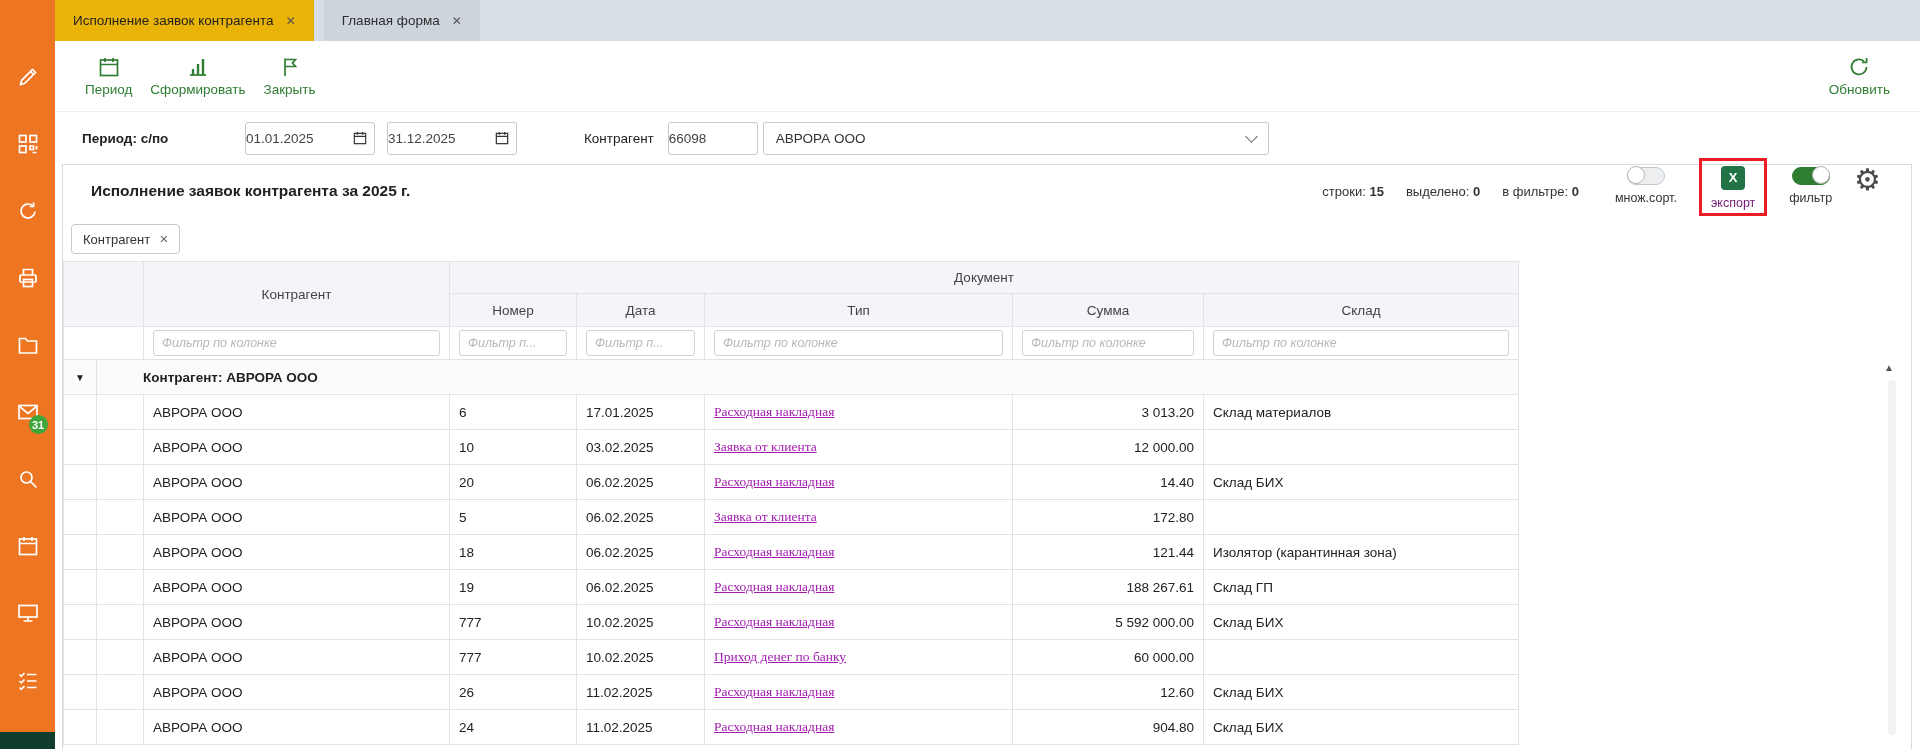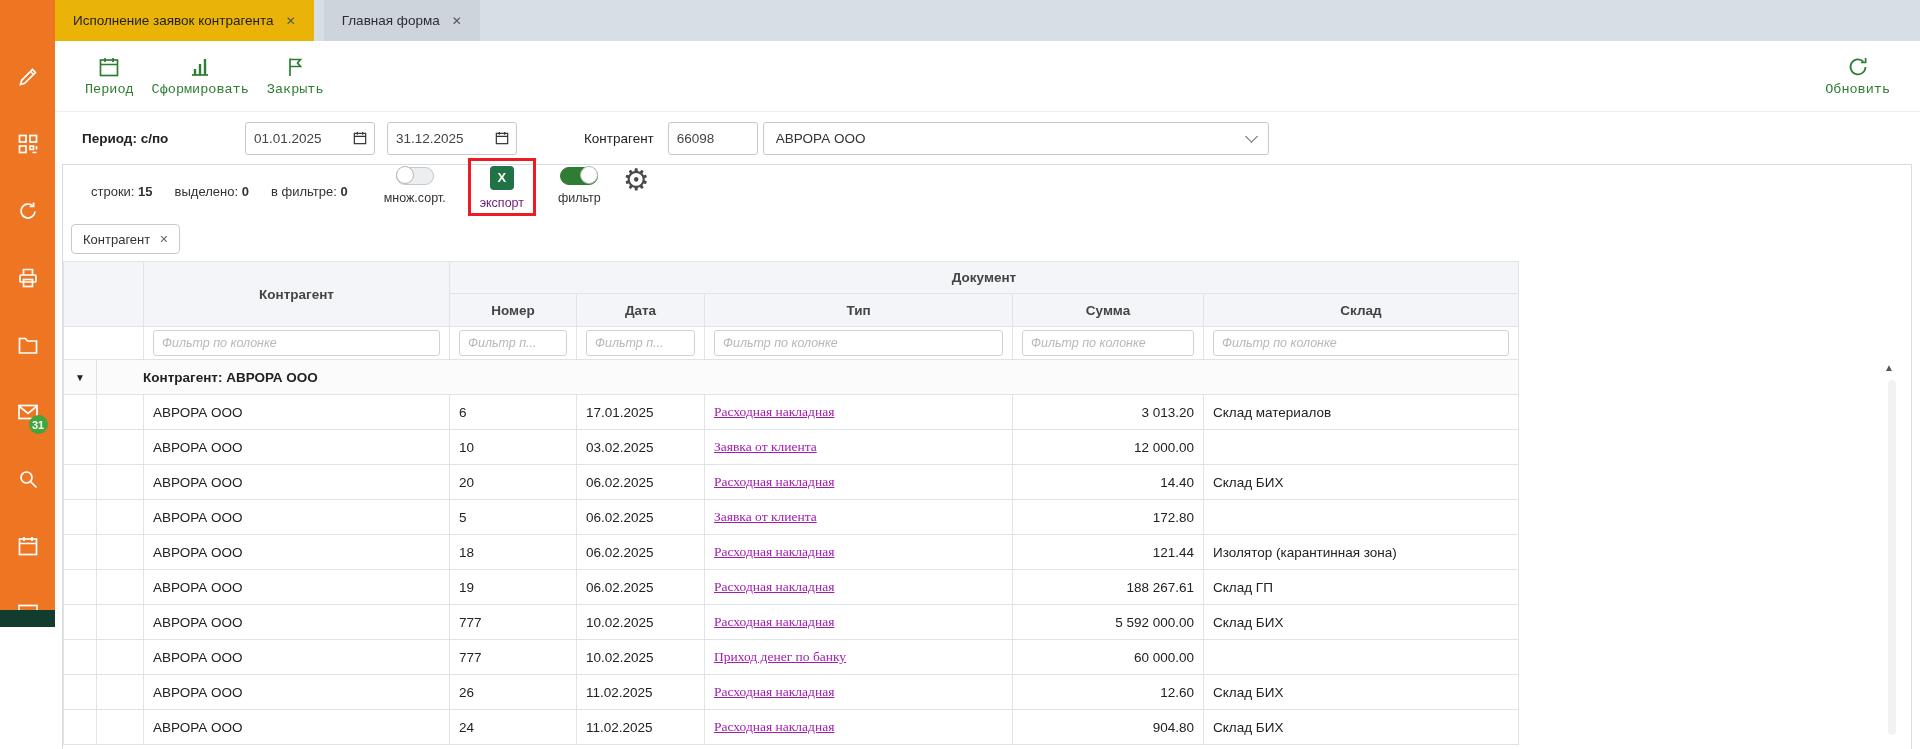--- a/index.html
+++ b/index.html
@@ -1,43 +1,43 @@
 <!DOCTYPE html>
 <html><head>
 <meta charset="utf-8">
 <style>
   html,body{margin:0;padding:0;}
   body{
     width:1920px;height:749px;overflow:hidden;position:relative;
     font-family:"Liberation Sans",sans-serif;background:#fff;color:#333;
   }
   
-  .sidebar{position:absolute;left:0;top:0;width:55px;height:627px;background:#ee7522;
+  .sidebar{position:absolute;left:0;top:0;width:55px;height:749px;background:#ee7522;
     display:flex;flex-direction:column;align-items:center;padding-top:65px;gap:43px;box-sizing:border-box;z-index:5;}
   .side-icon{width:24px;height:24px;color:#fff;position:relative;}
   .side-icon svg{width:24px;height:24px;display:block;fill:none;stroke:currentColor;stroke-width:1.7;}
   .badge{position:absolute;right:-8px;bottom:-10px;background:#3fa63c;color:#fff;font-size:11px;font-weight:bold;
     width:19px;height:19px;border-radius:50%;display:flex;align-items:center;justify-content:center;}
   .sidebar-bottom{position:absolute;left:0;bottom:0;width:55px;height:17px;background:#123c2e;}
   
   .main{margin-left:55px;}
   .tabbar{height:41px;background:#d8dee6;display:flex;align-items:stretch;}
   .tab{display:flex;align-items:center;gap:12px;padding:0 18px;font-size:13.5px;color:#1f1f1f;cursor:default;}
   .tab.active{background:#eab308;}
   .tab.inactive{background:#cdd4dc;margin-left:10px;color:#2e2e2e;}
   .tab-close{font-size:12px;color:#555;}
   .toolbar{height:71px;background:#fff;display:flex;align-items:center;padding:0 30px;border-bottom:1px solid #eeeeee;box-sizing:border-box;}
   .tgroup{display:flex;gap:18px;}
-  .tbtn{display:flex;flex-direction:column;align-items:center;gap:3px;color:#2e7d32;font-size:13.5px;background:none;border:none;padding:0;font-family:Liberation Mono, monospace;cursor:pointer;}
+  .tbtn{display:flex;flex-direction:column;align-items:center;gap:3px;color:#2e7d32;font-size:13.5px;background:none;border:none;padding:0;font-family:Liberation Sans, sans-serif;cursor:pointer;}
   .tbtn svg{width:24px;height:24px;fill:none;stroke:currentColor;stroke-width:1.7;}
   .tspacer{flex:1;}
   .filterbar{height:52px;display:flex;align-items:center;padding-left:27px;font-size:13.5px;box-sizing:border-box;}
   .flabel-period{font-weight:bold;color:#222;width:163px;}
   .flabel-contr{color:#222;margin-left:55px;margin-right:14px;}
-  .inp{border:1px solid #c8c8c8;border-radius:3px;height:33px;box-sizing:border-box;font-size:13.5px;color:#444;padding:0 8px;font-family:inherit;background:#fff;}
+  .inp{border:1px solid #c8c8c8;border-radius:3px;height:33px;box-sizing:border-box;font-size:13.5px;color:#444;padding:0 0;font-family:inherit;background:#fff;}
   .date-wrap{position:relative;width:130px;margin-right:12px;}
   .date-wrap input{width:100%;padding-right:30px;}
   .date-cal{position:absolute;right:7px;top:8px;width:16px;height:16px;color:#333;}
   .date-cal svg{width:16px;height:16px;fill:none;stroke:currentColor;stroke-width:1.8;}
   .code-input{width:90px;}
   .selectbox{width:506px;height:33px;border:1px solid #c8c8c8;border-radius:3px;display:flex;align-items:center;
     justify-content:space-between;padding:0 12px;box-sizing:border-box;margin-left:5px;font-size:13.5px;color:#333;cursor:pointer;}
   .chev{width:8px;height:8px;border-right:1.7px solid #666;border-bottom:1.7px solid #666;transform:rotate(45deg);margin-top:-4px;}
   
   .panel{margin-left:7px;width:1850px;height:585px;border:1px solid #d6dce2;border-bottom:none;box-sizing:border-box;background:#fff;}
@@ -58,21 +58,21 @@
     display:flex;align-items:center;justify-content:center;}
   .lbl-green{color:#701a75;}
   .gear{font-size:30px;color:#4a4a4a;line-height:1;margin-top:-2px;cursor:pointer;}
   .chip-row{height:44px;display:flex;align-items:center;padding-left:8px;}
   .chip{display:inline-flex;align-items:center;gap:9px;border:1px solid #c9c9c9;border-radius:4px;height:28px;padding:0 11px;
     font-size:13px;color:#333;background:#fff;}
   .chip-close{font-size:11px;color:#666;cursor:pointer;}
   
   .grid{border-collapse:collapse;table-layout:fixed;width:1455px;font-size:13.5px;}
   .grid th,.grid td{border:1px solid #e1e3e6;padding:0 9px;overflow:hidden;white-space:nowrap;text-overflow:ellipsis;box-sizing:border-box;}
-  .grid thead th{background:#f4f5f8;font-weight:bold;color:#444;text-align:center;}
+  .grid thead th{background:#f4f5f8;font-weight:normal;color:#444;text-align:center;}
   .hA th{height:32px;}
   .hB th{height:33px;}
   .frow td{height:33px;background:#fff;}
   .frow input{width:100%;height:26px;border:1px solid #d2d2d2;border-radius:3px;box-sizing:border-box;padding:0 8px;
     font-size:12.5px;font-family:inherit;color:#555;}
   .frow input::placeholder{color:#b8b8b8;font-style:italic;}
   .grow td{height:34px;background:#fbfbfc;padding-left:46px;}
   .group-td{font-weight:bold;color:#222;}
   .exp{color:#555;font-size:10px;text-align:center;padding:0 !important;}
   .grid tbody td{height:35px;color:#222;}
@@ -224,20 +224,21 @@
     <input class="inp code-input" value="66098" style="">
     <div class="selectbox">
       <span>АВРОРА ООО</span>
       <span class="chev"></span>
     </div>
   </div>
 
   <div class="panel">
 
     <div class="title-row">
+      <span class="rtitle">Исполнение заявок контрагента за 2025 г.</span>
       <div class="stats">
         <span class="stat"><span>строки:</span> <b>15</b></span>
         <span class="stat"><span>выделено:</span> <b>0</b></span>
         <span class="stat"><span>в фильтре:</span> <b>0</b></span>
       </div>
       <div class="controls">
         <div class="ctrl">
           <span class="toggle off">
               <span class="knob"></span>
             </span>

